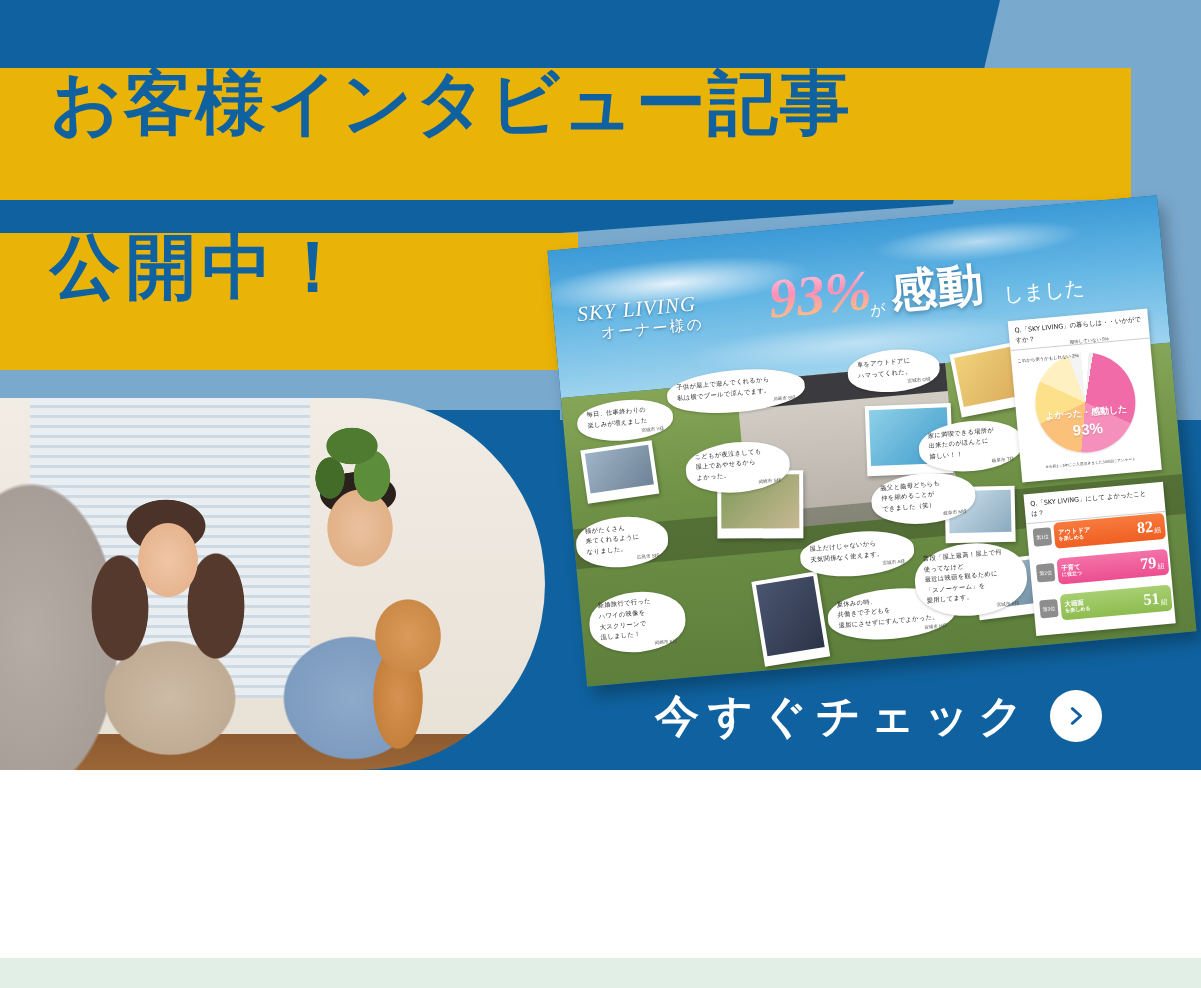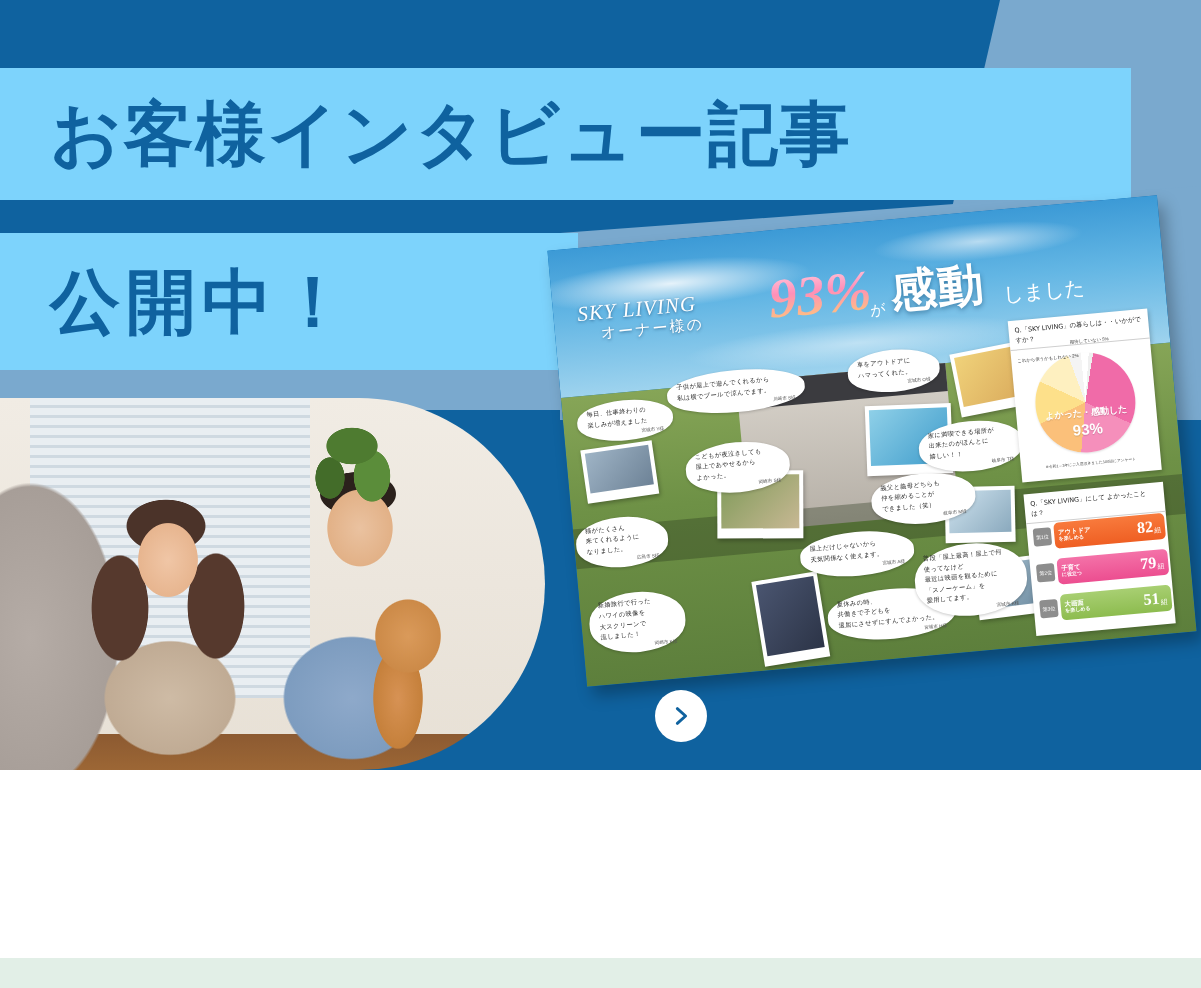--- a/index.html
+++ b/index.html
@@ -29,24 +29,24 @@
     left:1000px; top:0; width:400px; height:420px;
     transform: skewX(-13deg); transform-origin: top left;
   }
   .wedge i.w2 {
     left:560px; top:233px; width:700px; height:190px;
     transform: skewY(-4.2deg); transform-origin: top left;
   }
 
   
   .plate {
-    position:absolute; background:#7dd3fc; display:flex; align-items:center;
+    position:absolute; background:#eab308; display:flex; align-items:flex-start;
   }
   .plate-1 { left:0; top:68px; width:1131px; height:132px; }
-  .plate-2 { left:0; top:233px; width:578px; height:137px; }
+  .plate-2 { left:0; top:233px; width:578px; height:137px;font-family:Liberation Serif, serif; }
 
   .title-main {
     color:#0f629f; font-weight:700; font-size:70px; letter-spacing:2px;
     padding-left:50px; line-height:1; white-space:nowrap;
   }
   .title-sub {
     color:#0f629f; font-weight:700; font-size:70px; letter-spacing:6px;
     padding-left:50px; line-height:1; white-space:nowrap;
   }
 
@@ -411,20 +411,21 @@
           <span class="s">を楽しめる</span>
         </span>
         <span class="num">51</span>
         <span class="unit">組</span>
       </span>
     </div>
   </div>
 </div>
 
 <div class="cta">
+  <span class="cta-text">今すぐチェック</span>
   <span class="cta-circle">
     <svg width="22" height="22" viewBox="0 0 24 24" fill="none" stroke="#0f629f" stroke-width="3.2" stroke-linecap="round" stroke-linejoin="round">
       <polyline points="8,4 17,12 8,20"></polyline>
     </svg>
   </span>
 </div>
 
 <div class="bottom">
 </div>
 

